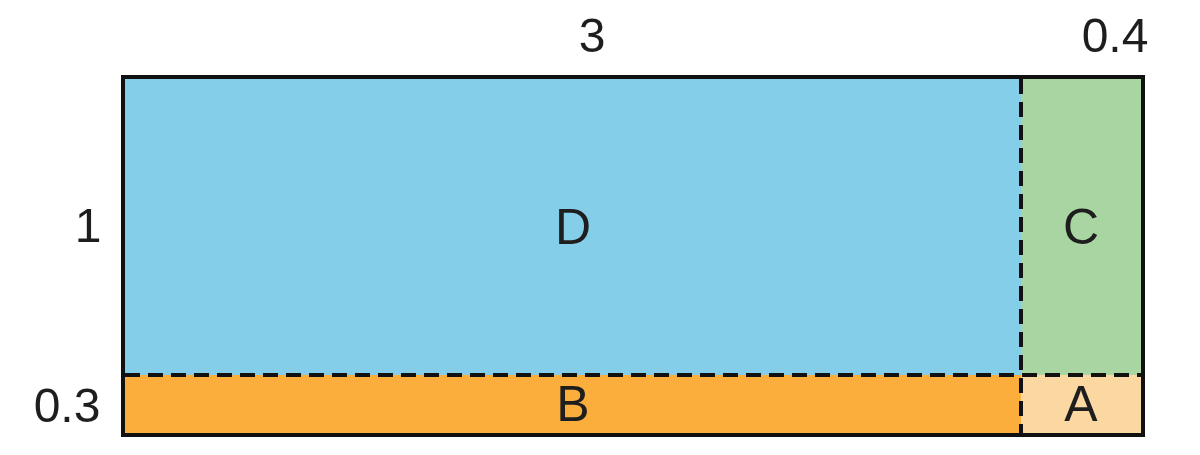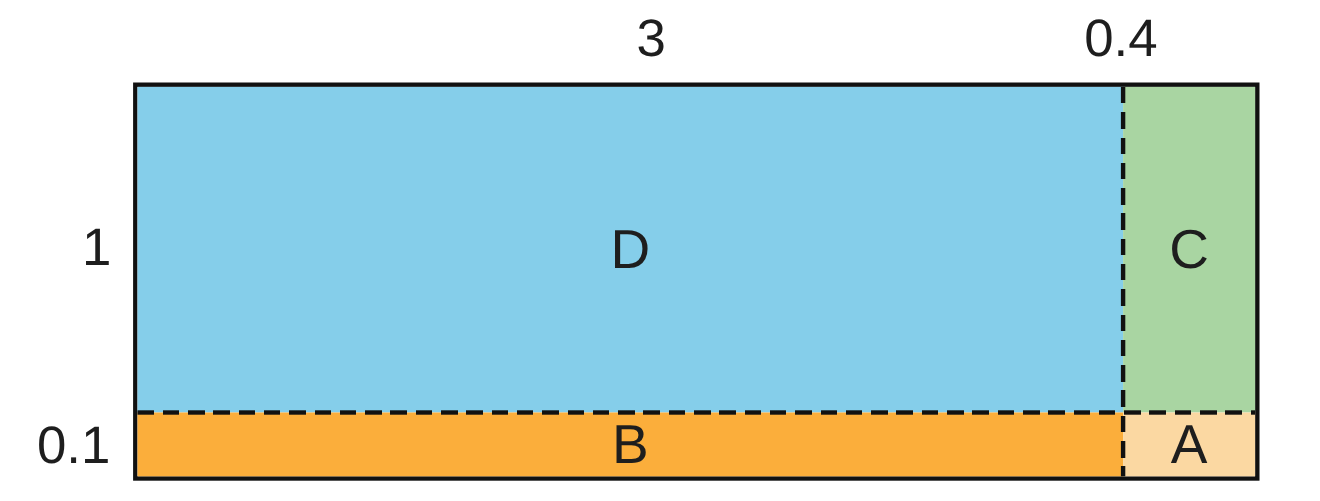--- a/index.html
+++ b/index.html
@@ -66,36 +66,36 @@
   }
   
   .measure-label {
     position: absolute;
     transform: translate(-50%, -50%);
     font-size: 48px;
     line-height: 1;
     white-space: nowrap;
   }
   .label-top-major  { left: 592px;  top: 36px; }
-  .label-top-minor  { left: 1019px; top: 36px; }
+  .label-top-minor  { left: 1115px; top: 36px; }
   .label-side-major { left: 88px;   top: 226px; }
   .label-side-minor { left: 67px;   top: 406px; }
 </style>
 </head>
 <body>
 
 <div class="stage">
 
   <div class="measure-label label-top-major">3</div>
 
   <div class="measure-label label-top-minor">0.4</div>
 
   <div class="measure-label label-side-major">1</div>
 
-  <div class="measure-label label-side-minor">0.1</div>
+  <div class="measure-label label-side-minor">0.3</div>
 
   <div class="rect">
 
     <div class="cell cell-d" style="background-color: rgb(133, 206, 234);">
       <span class="region-label">D</span>
     </div>
 
     <div class="cell cell-c" style="background-color: rgb(169, 213, 162);">
       <span class="region-label">C</span>
     </div>

